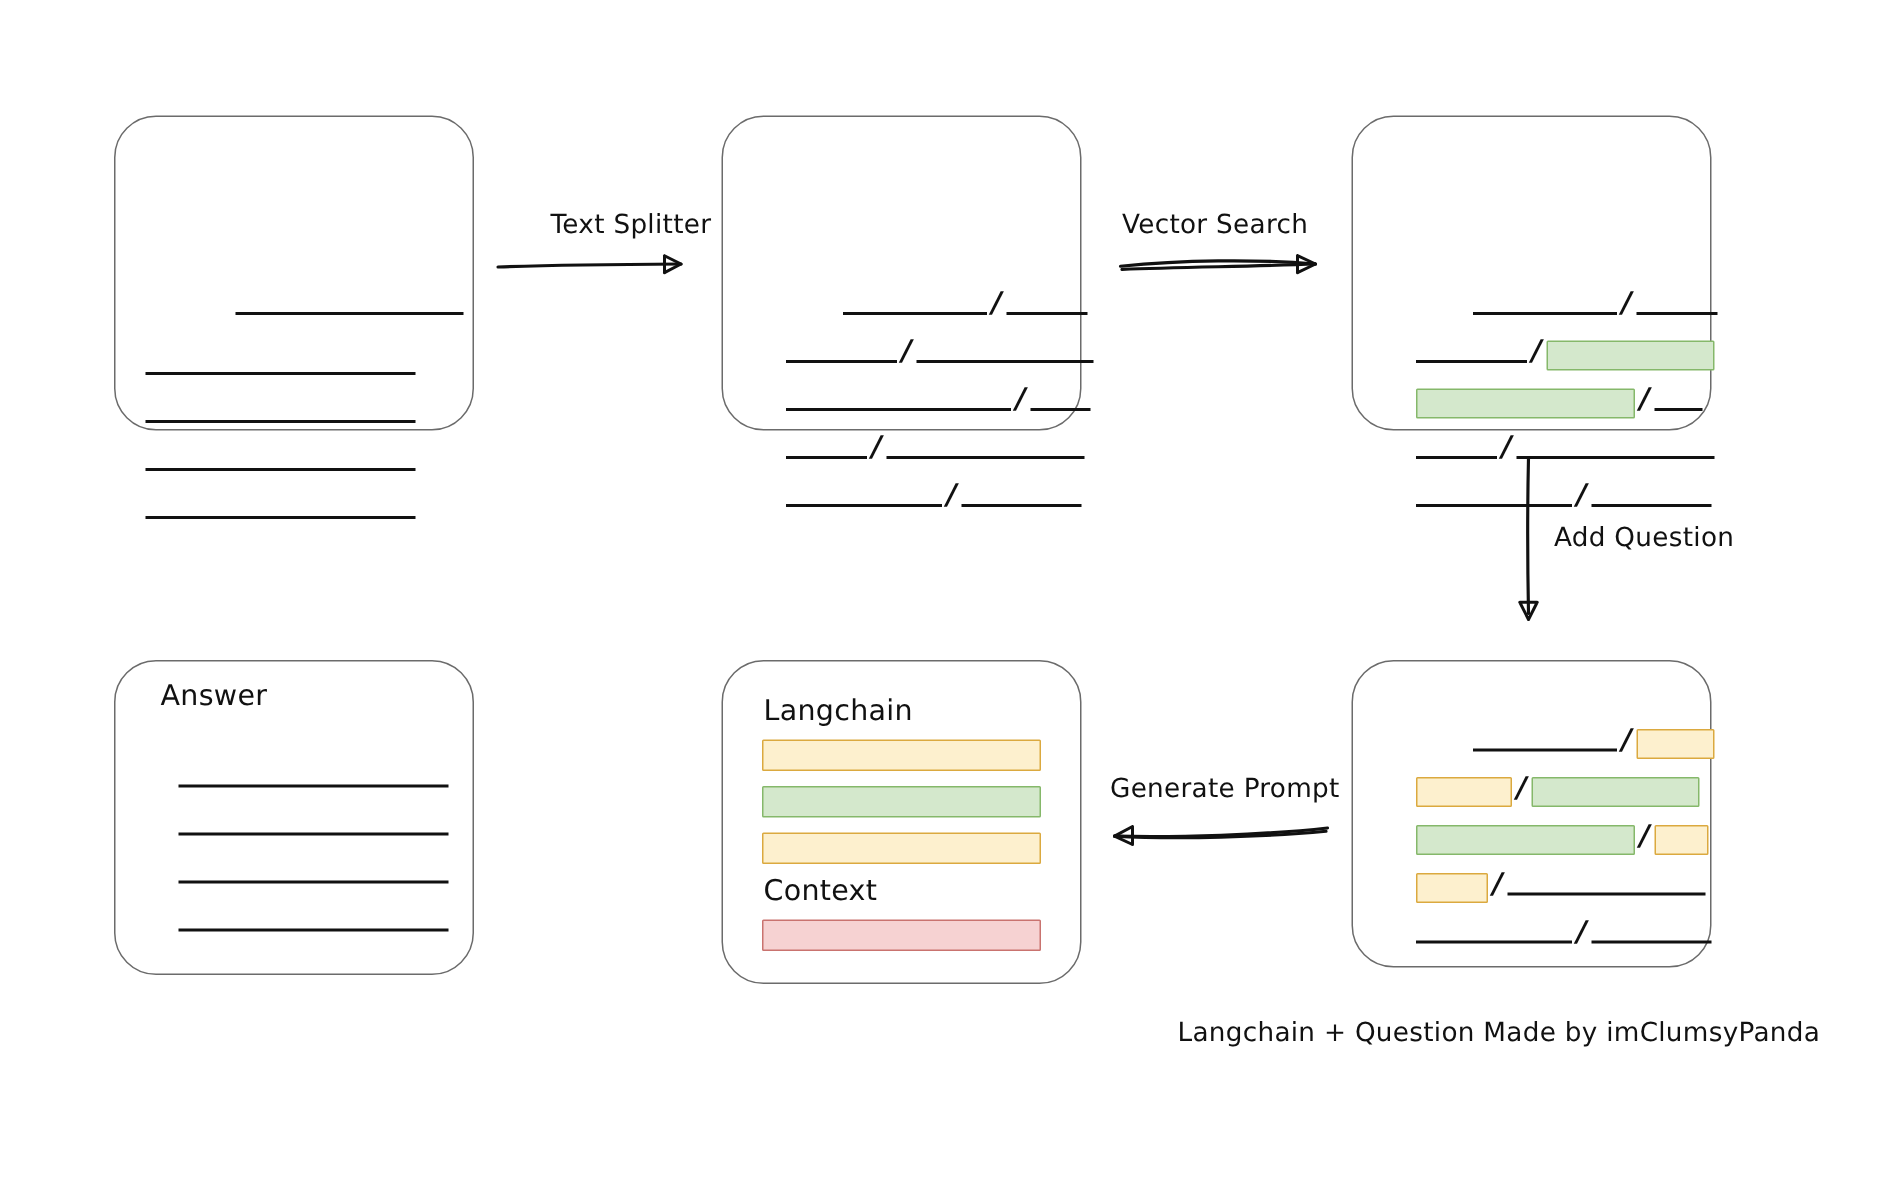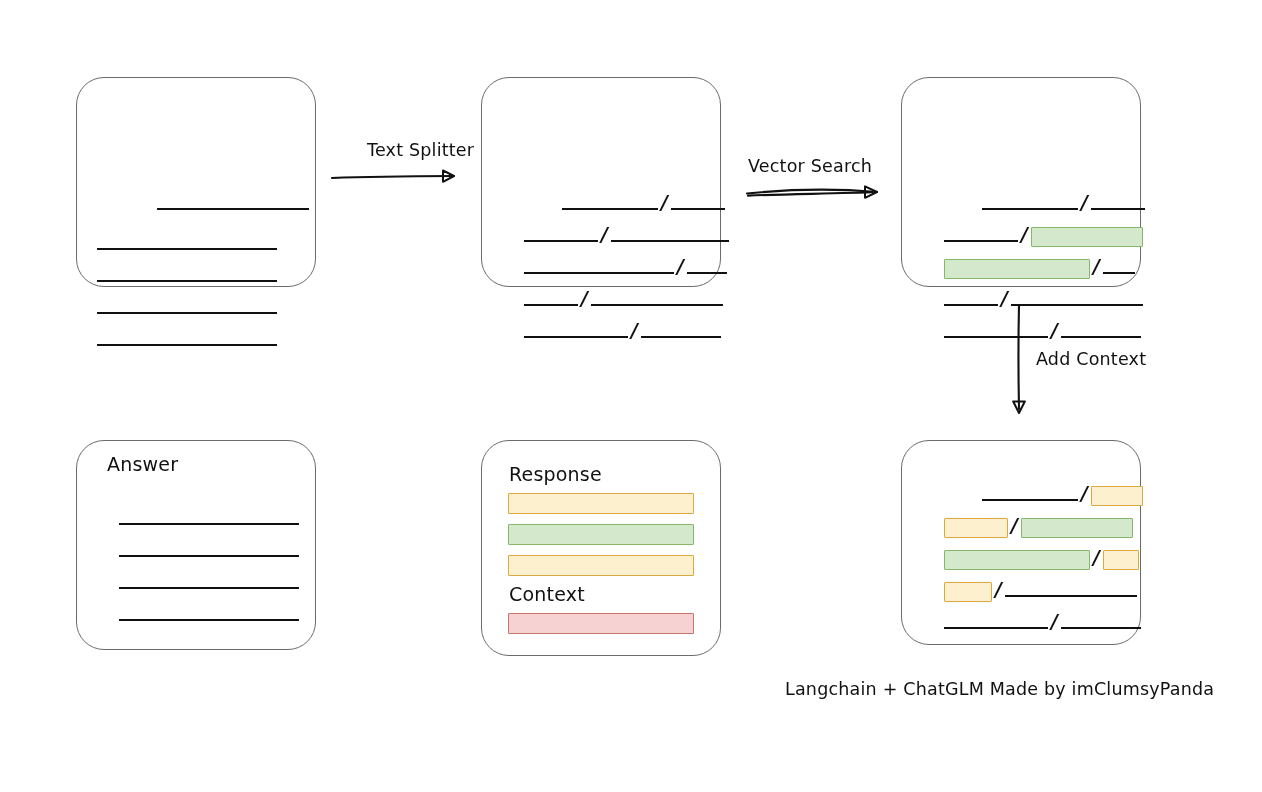--- a/index.html
+++ b/index.html
@@ -188,21 +188,21 @@
         </div>
         <div class="row" style="top: 238px; padding-left: 20px;">
           <span class="gap" style="width: 22px;"></span>
           <span class="seg" style="width: 104px;"></span>
           <span class="slash">/</span>
           <span class="seg" style="width: 80px;"></span>
         </div>
       </div>
   </div>
 
-  <div class="arrow-group" style="left:745px; top:156px; width:142px; height:48px;">
+  <div class="arrow-group" style="left:745px; top:140px; width:142px; height:48px;">
     <div class="arrow-label" style="left:3px; top:0px;">Vector Search</div>
     <svg width="142" height="48" viewBox="0 0 142 48" fill="none">
       <path d="M2 37.5 C42 33.4, 92 32.6, 132 36" stroke="#111111" stroke-width="2.1" stroke-linecap="round" fill="none"></path>
       <path d="M3 39.6 C44 38, 94 37.6, 132 36" stroke="#111111" stroke-width="2.1" stroke-linecap="round" fill="none"></path>
       <path d="M132 36 L120 30.4 M132 36 L120 41.8 M120 30.4 L120 41.8" stroke="#111111" stroke-width="2" stroke-linecap="round" stroke-linejoin="round" fill="none"></path>
     </svg>
   </div>
 
   <div class="card" style="left:901px; top:77px; width:240px; height:210px;">
     <div class="doc-body" id="lines-vector_matches">
@@ -233,21 +233,21 @@
         <div class="row" style="top: 238px; padding-left: 20px;">
           <span class="gap" style="width: 22px;"></span>
           <span class="seg" style="width: 104px;"></span>
           <span class="slash">/</span>
           <span class="seg" style="width: 80px;"></span>
         </div>
       </div>
   </div>
 
   <div class="arrow-group" style="left:1008px; top:303px; width:150px; height:115px;">
-    <div class="arrow-label" style="left:28px; top:46px;">Add Context</div>
+    <div class="arrow-label" style="left:28px; top:46px;">Add Question</div>
     <svg width="150" height="115" viewBox="0 0 150 115" fill="none">
       <path d="M11 2 C10.2 38, 10.4 76, 11 106" stroke="#111111" stroke-width="2.1" stroke-linecap="round" fill="none"></path>
       <path d="M11 110 L5.2 98.5 M11 110 L16.8 98.5 M5.2 98.5 L16.8 98.5" stroke="#111111" stroke-width="2" stroke-linecap="round" stroke-linejoin="round" fill="none"></path>
     </svg>
   </div>
 
   <div class="card" style="left:76px; top:440px; width:240px; height:210px;">
     <div class="card-heading" style="left:30px; top:12px;">Answer</div>
     <div class="doc-body" id="lines-answer">
         <div class="row" style="top: 62px; padding-left: 20px;">
@@ -264,31 +264,39 @@
         </div>
         <div class="row" style="top: 158px; padding-left: 20px;">
           <span class="gap" style="width: 22px;"></span>
           <span class="seg" style="width: 180px;"></span>
         </div>
       </div>
   </div>
 
 
   <div class="card" style="left:481px; top:440px; width:240px; height:216px;">
-    <div class="card-heading" style="left:27px; top:22px;">Response</div>
+    <div class="card-heading" style="left:27px; top:22px;">Langchain</div>
     <div class="card-heading" style="left:27px; top:142px;">Context</div>
   </div>
 
   <div id="prompt-bars">
       <div class="bar chip-yellow" style="left: 508px; top: 493px; width: 186px;"></div>
       <div class="bar chip-green" style="left: 508px; top: 524px; width: 186px;"></div>
       <div class="bar chip-yellow" style="left: 508px; top: 555px; width: 186px;"></div>
       <div class="bar chip-red" style="left: 508px; top: 613px; width: 186px;"></div>
     </div>
 
+  <div class="arrow-group" style="left:735px; top:516px; width:152px; height:48px;">
+    <div class="arrow-label" style="left:5px; top:0px;">Generate Prompt</div>
+    <svg width="152" height="48" viewBox="0 0 152 48" fill="none">
+      <path d="M150 36 C108 40.6, 50 42.4, 8 41.4" stroke="#111111" stroke-width="2.1" stroke-linecap="round" fill="none"></path>
+      <path d="M149 38.2 C108 42, 50 43.6, 8 41.4" stroke="#111111" stroke-width="2.1" stroke-linecap="round" fill="none"></path>
+      <path d="M8 41.4 L20 35 M8 41.4 L20 47 M20 35 L20 47" stroke="#111111" stroke-width="2" stroke-linecap="round" stroke-linejoin="round" fill="none"></path>
+    </svg>
+  </div>
 
   <div class="card" style="left:901px; top:440px; width:240px; height:205px;">
     <div class="doc-body" id="lines-context_added">
         <div class="row" style="top: 38px; padding-left: 20px;">
           <span class="gap" style="width: 60px;"></span>
           <span class="seg" style="width: 96px;"></span>
           <span class="slash">/</span>
           <span class="chip chip-yellow" style="width: 52px;"></span>
         </div>
         <div class="row" style="top: 70px; padding-left: 20px;">
@@ -311,15 +319,15 @@
         </div>
         <div class="row" style="top: 166px; padding-left: 20px;">
           <span class="gap" style="width: 22px;"></span>
           <span class="seg" style="width: 104px;"></span>
           <span class="slash">/</span>
           <span class="seg" style="width: 80px;"></span>
         </div>
       </div>
   </div>
 
-  <div class="credit" style="left:785px; top:679px;">Langchain + ChatGLM Made by imClumsyPanda</div>
+  <div class="credit" style="left:785px; top:679px;">Langchain + Question Made by imClumsyPanda</div>
 
 </div>
 
 </body></html>

